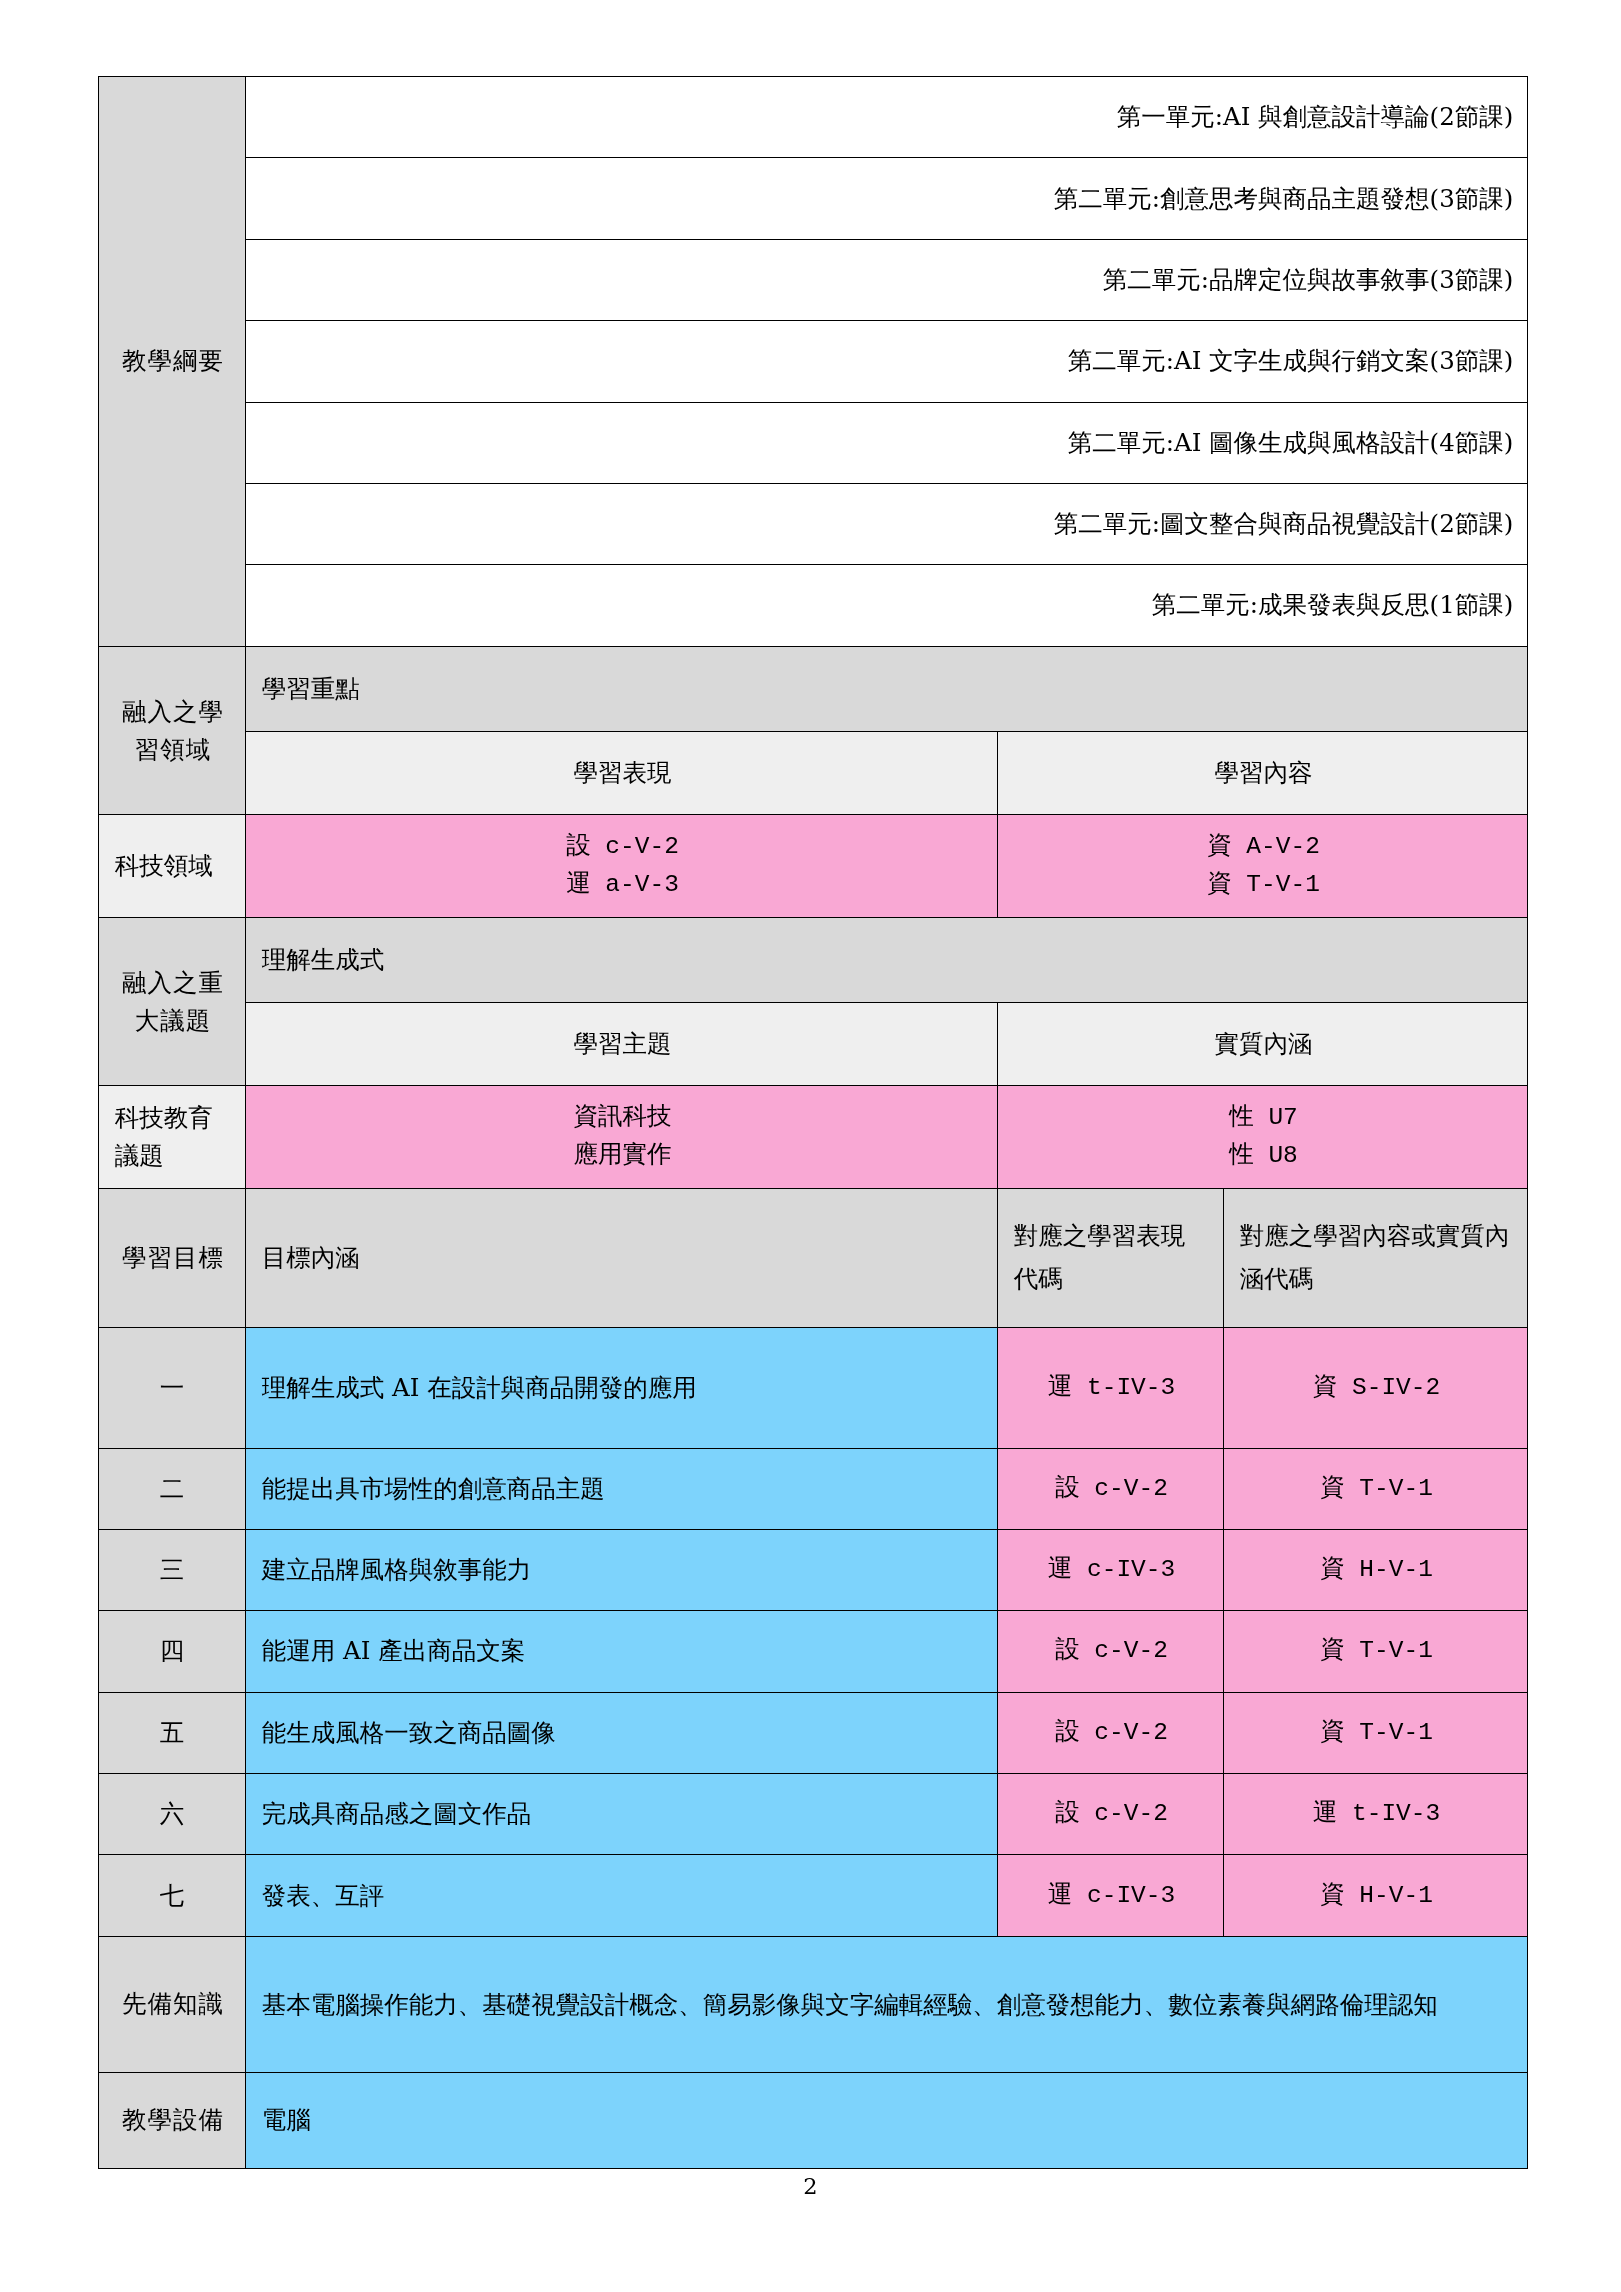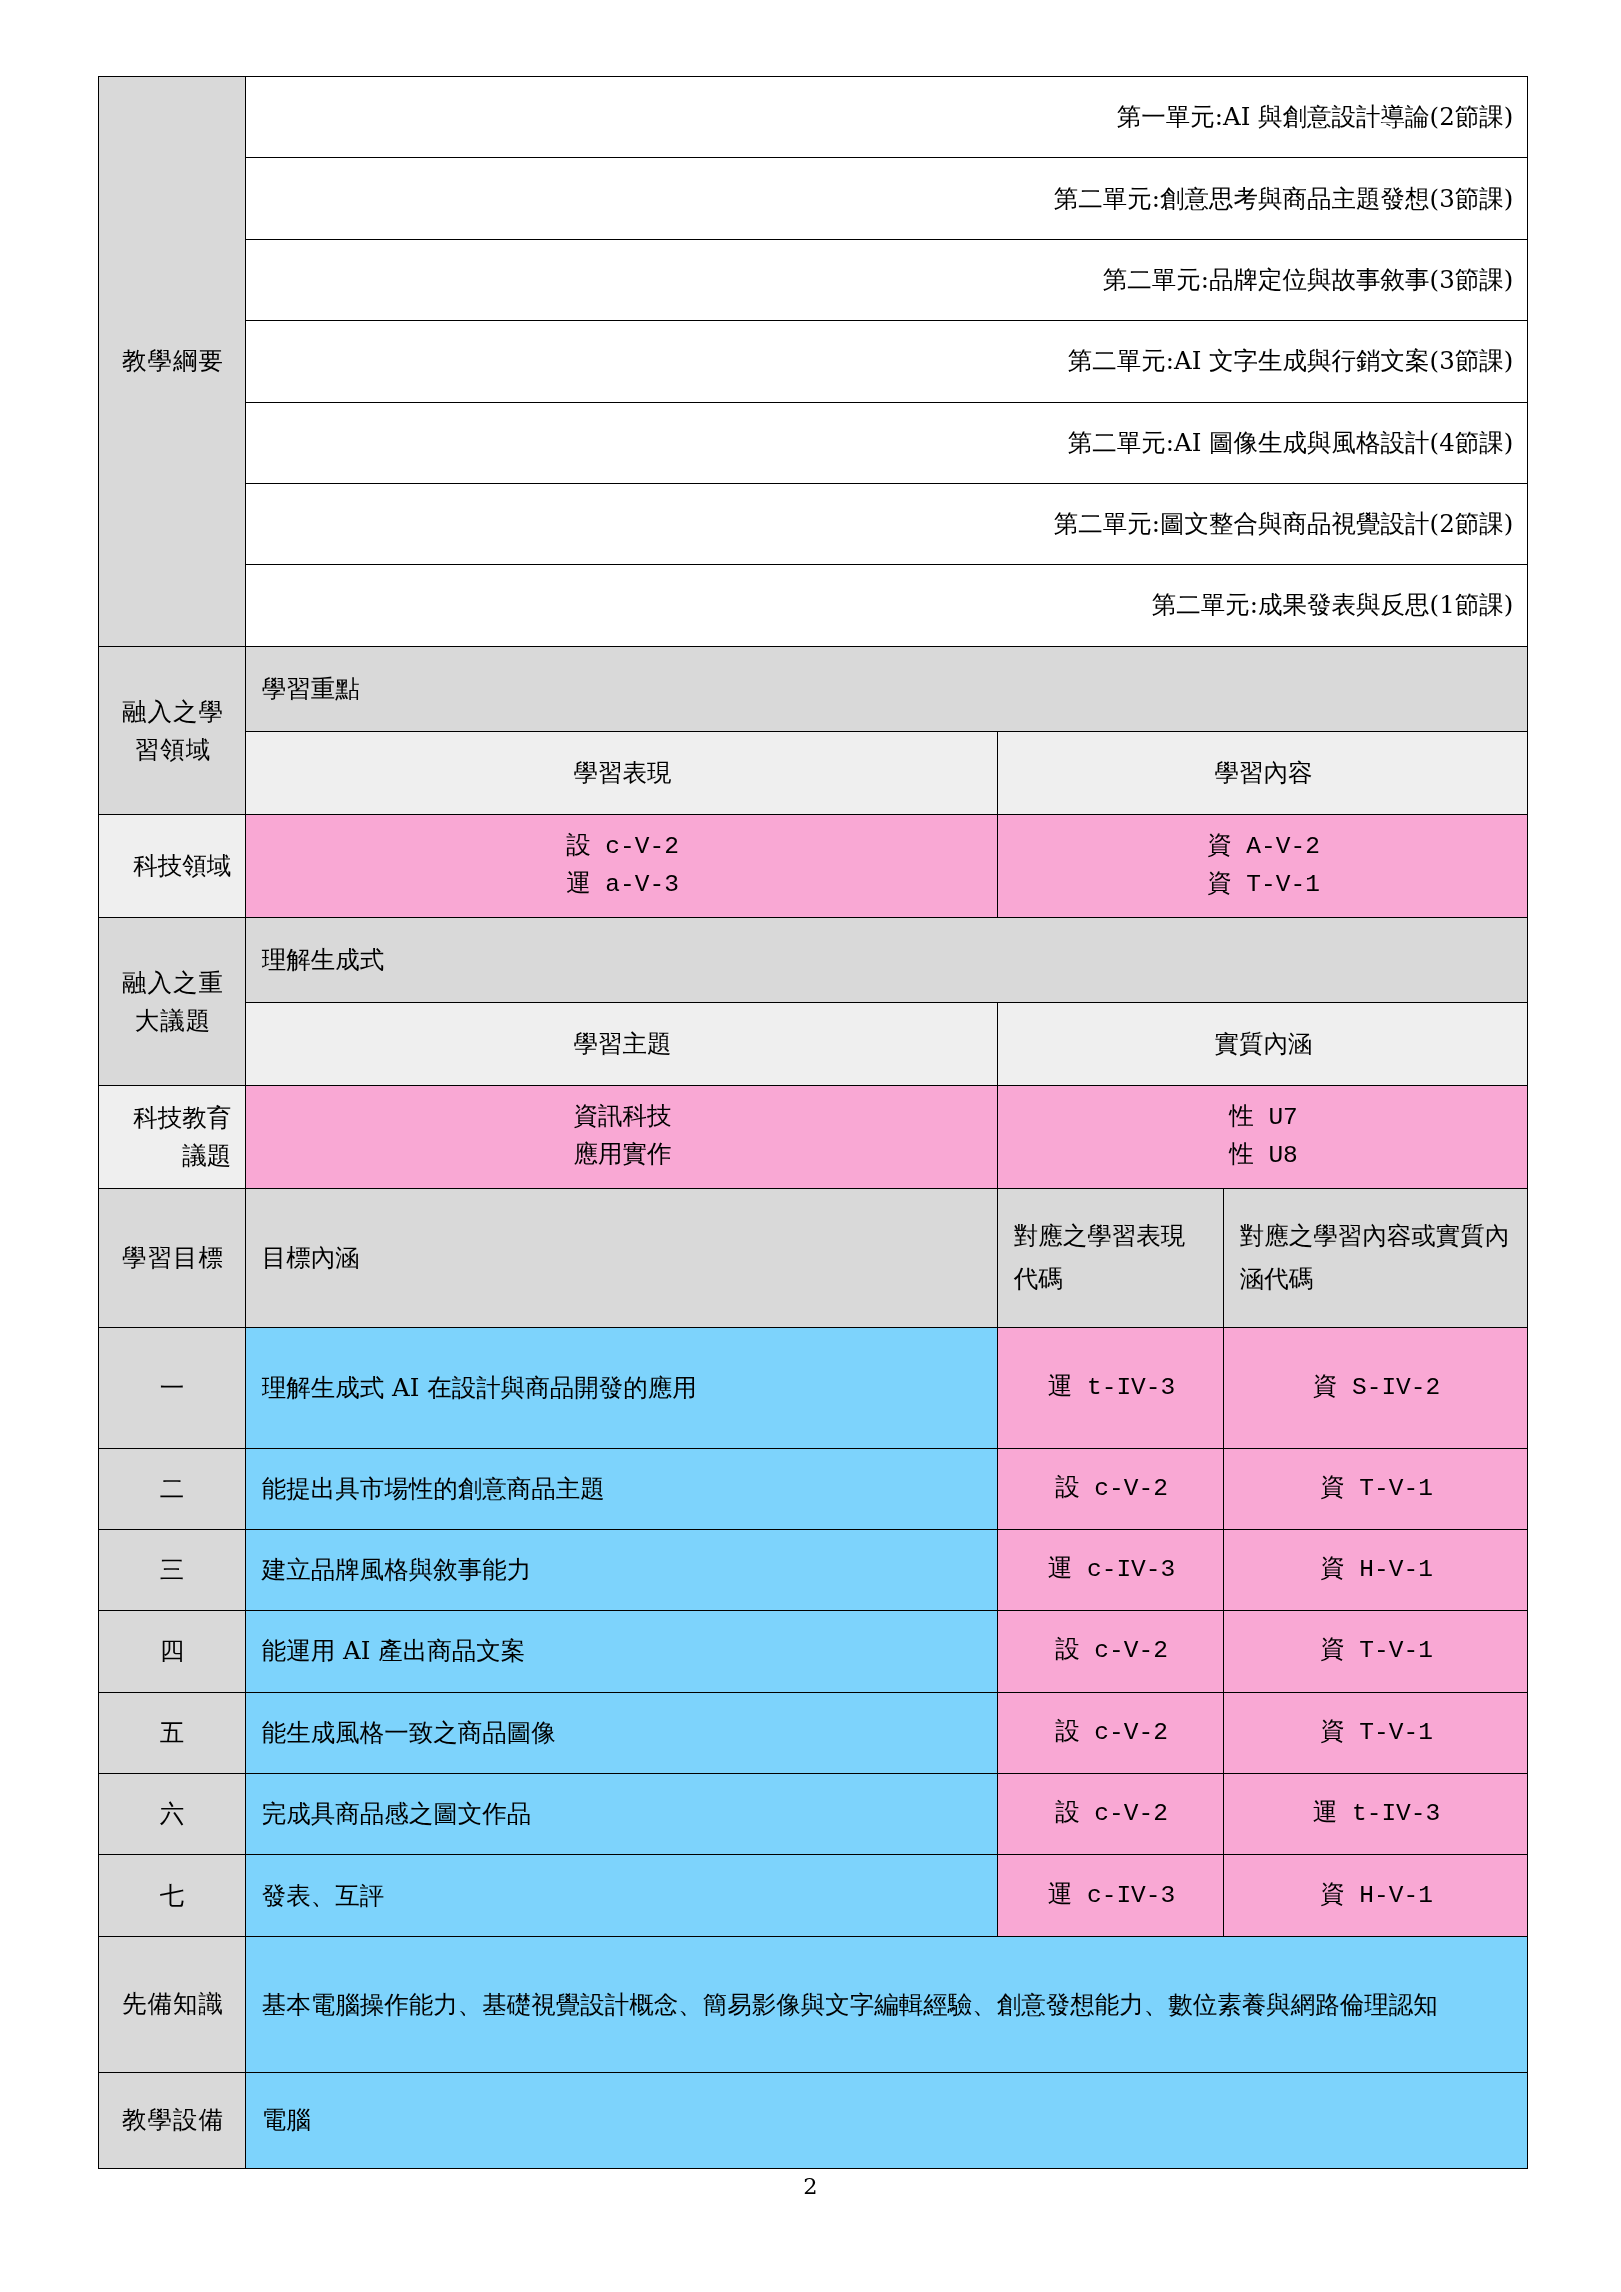--- a/index.html
+++ b/index.html
@@ -40,21 +40,21 @@
 
   .lbl {
     background: #d9d9d9;
     text-align: center;
     vertical-align: middle;
     padding: 9.8px 5.9px;
     letter-spacing: 1px;
   }
   .lbl-light {
     background: #efefef;
-    text-align: right;
+    text-align: left;
     vertical-align: middle;
     padding: 9.8px 5.9px;
   }
   .hdr-dark {
     background: #d9d9d9;
     vertical-align: middle;
   }
   .hdr-light {
     background: #efefef;
     text-align: center;

